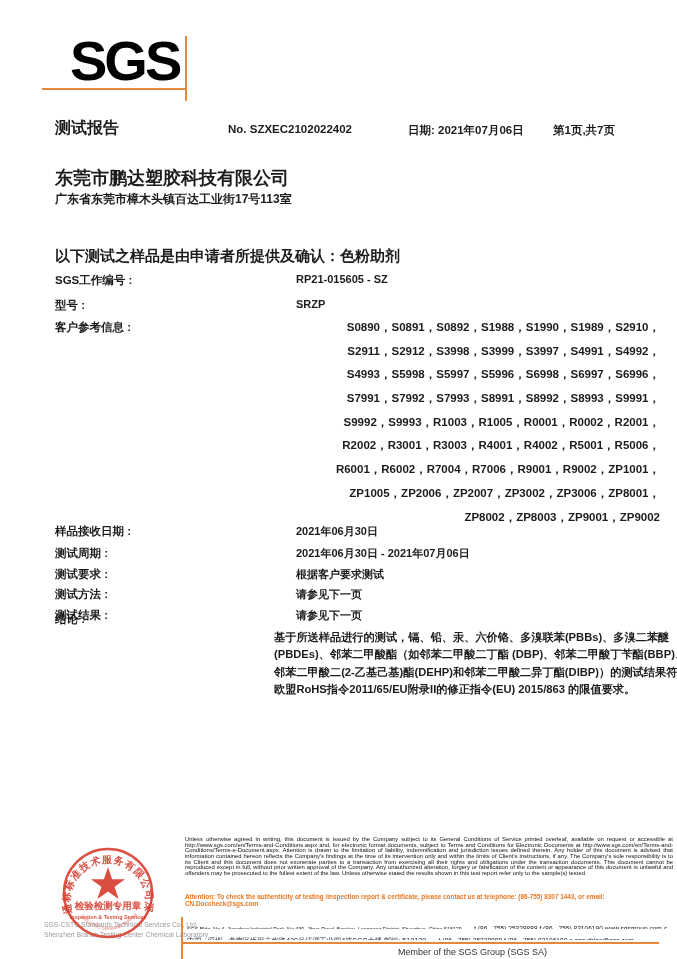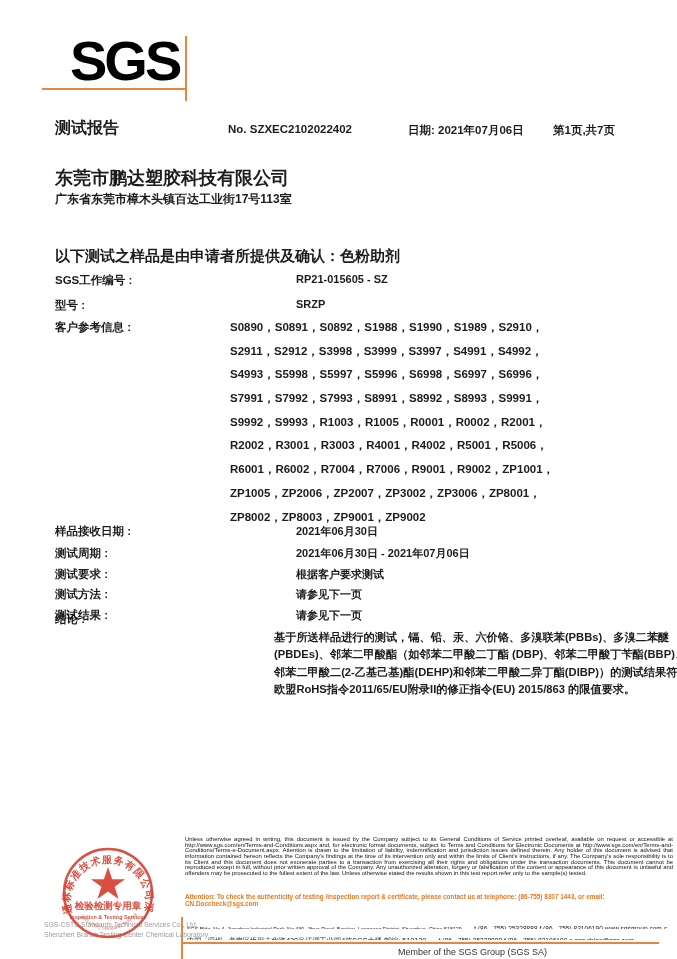--- a/index.html
+++ b/index.html
@@ -32,21 +32,21 @@
   .t-job    { top:273px; }
   .t-model  { top:298px; }
   .t-ref    { top:320px; }
   .t-recv   { top:524px; }
   .t-period { top:546px; }
   .t-req    { top:567px; }
   .t-method { top:587px; }
   .t-result { top:608px; }
   .t-concl  { top:612px;text-align:center; }
   .ref-lines { left:230px; top:320px; width:430px; font-size:11.5px; font-weight:700; }
-  .ref-lines div { height:23.7px; }
+  .ref-lines div { height:23.7px;text-align:right; }
   .conclusion-text { left:230px; top:629px; width:422px; font-size:11.2px;
                      font-weight:700; line-height:17.4px; white-space:normal;margin-left:44px; }
 
   
   .legal { left:185px; top:837px; width:488px; font-size:5.9px; line-height:5.65px;
            color:#111; text-align:justify; }
   .attention { left:185px; top:894px; width:488px; font-size:6.4px; line-height:6.8px;
                font-weight:700; color:#e87722; }
   .addr-block { left:182px; top:917px; width:480px; border-left:1.5px solid #e8873c;
                 padding-left:4px; }

